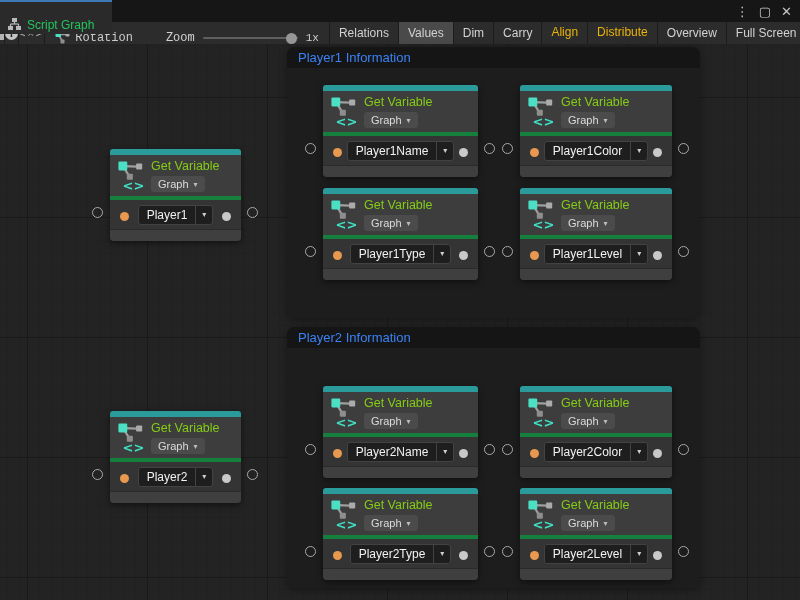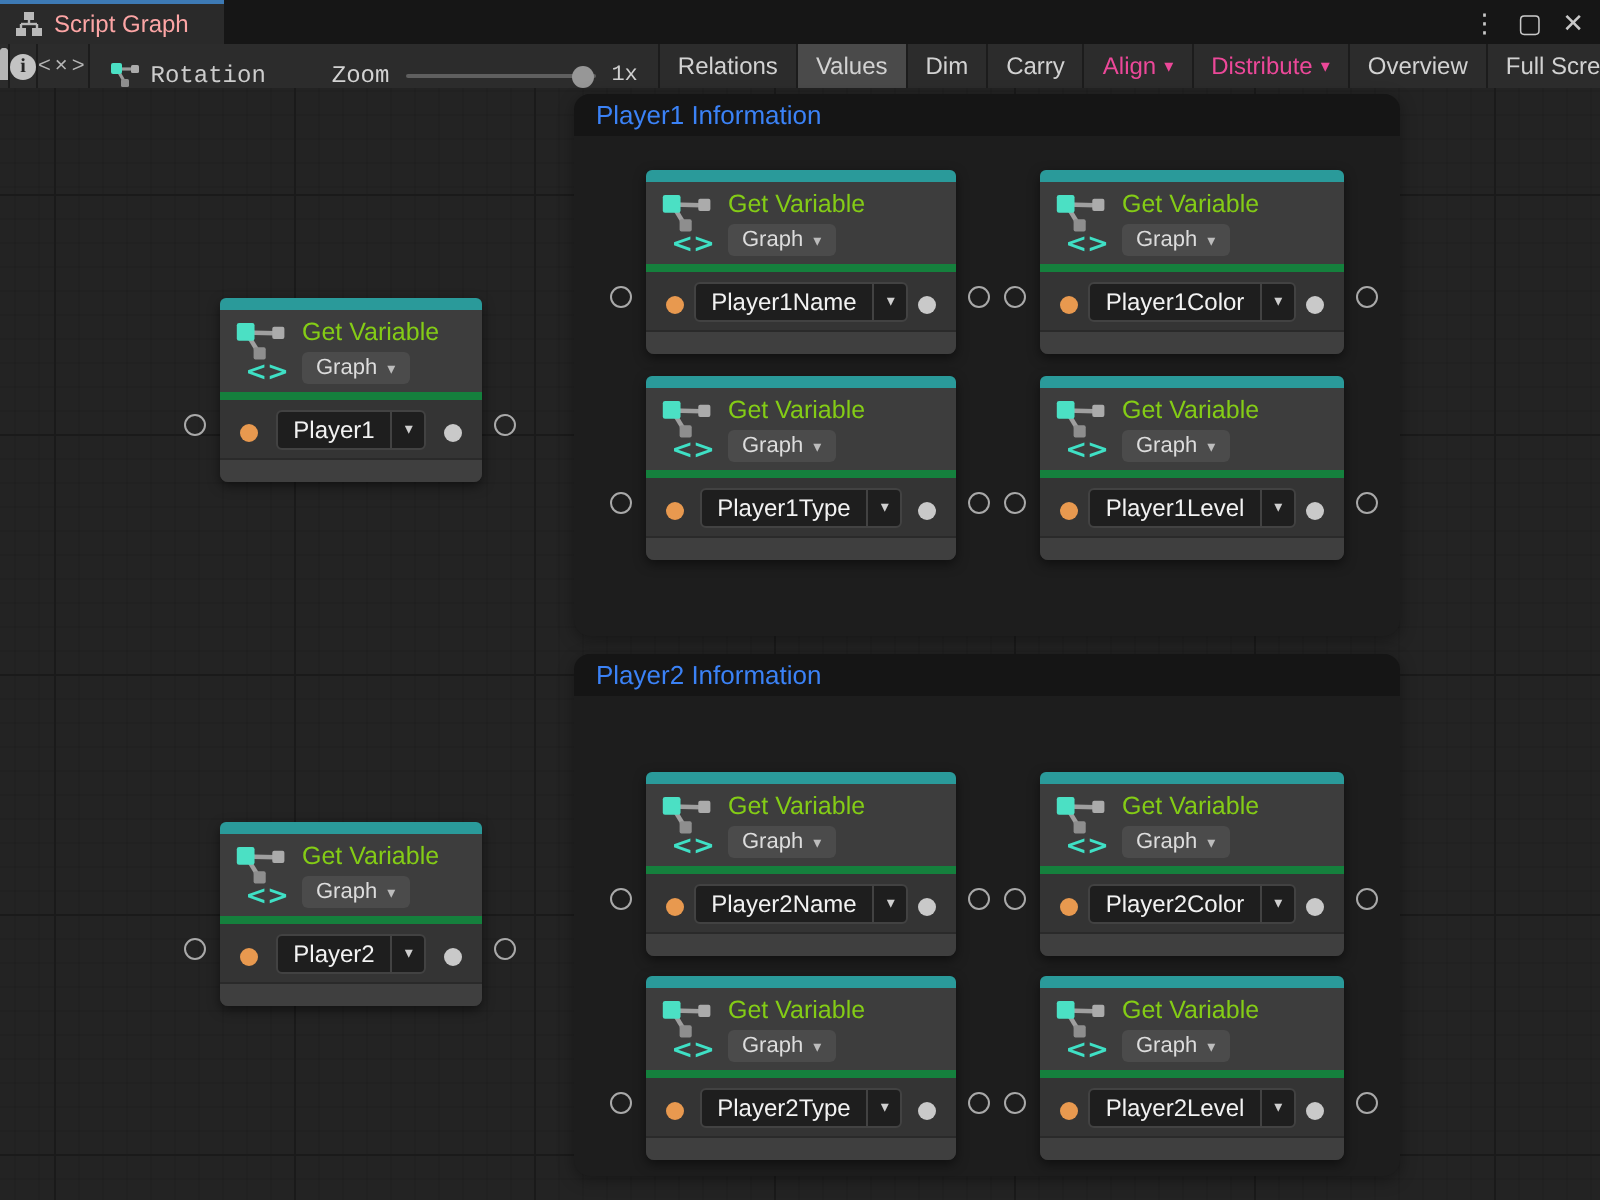--- a/index.html
+++ b/index.html
@@ -2,21 +2,21 @@
 <html><head>
 <meta charset="utf-8">
 <style>
   * { box-sizing: border-box; margin: 0; padding: 0; }
   html,body { width:800px; height:600px; }
   body { font-family:"Liberation Sans", sans-serif; background:#232323; overflow:hidden; }
   .screen { position:relative; width:800px; height:600px; background:#232323; }
 
   
   .tabbar { position:relative; height:22px; background:#161616; display:flex; align-items:stretch; }
-  .tab { width:112px; background:#2a2a2a; border-top:2px solid #3d7ab5; display:flex; align-items:center; gap:6px; padding:4px 8px; color:#fca5a5; font-size:12px; }
+  .tab { width:112px; background:#2a2a2a; border-top:2px solid #3d7ab5; display:flex; gap:6px; padding:16px 8px; color:#22c55e; font-size:12px; }
   .win-controls { margin-left:auto; display:flex; align-items:center; gap:10px; padding-right:8px; color:#c8c8c8; }
   .win-controls span { font-size:13px; line-height:1; cursor:default; }
   .wc-max { font-size:12px; }
 
   
   .toolbar { height:22px; background:#2c2c2c; display:flex; align-items:stretch; font-size:12px; color:#d2d2d2; }
   .tb-btn { display:flex; align-items:center; justify-content:center; border-right:1px solid #1c1c1c; }
   .tb-lock { width:22px; }
   .tb-info { width:25px; }
   .tb-frame { width:90px; color:#b5b5b5; letter-spacing:2px; font-size:11px; }
@@ -26,21 +26,21 @@
   .info-circle { width:13px; height:13px; border-radius:50%; background:#c3c3c3; color:#262626; font-size:10px; font-weight:bold; display:flex; align-items:center; justify-content:center; font-family:"Liberation Serif", serif; }
   .tb-mid { display:flex; align-items:center; gap:9px; padding:16px 10px;font-family:Liberation Mono, monospace; }
   .crumb { display:flex; align-items:center; gap:5px; color:#cccccc; }
   .zoom-wrap { display:flex; align-items:center; gap:8px; margin-left:24px; }
   .slider { position:relative; width:95px; height:2px; background:#5f5f5f; border-radius:1px; }
   .slider-handle { position:absolute; right:1px; top:-4.5px; width:11px; height:11px; border-radius:50%; background:#979797; }
   .zoom-val { color:#cfcfcf; font-size:11px; }
   .tb-right { margin-left:auto; display:flex; align-items:stretch; }
   .tb-right .rbtn { display:flex; align-items:center; gap:4px; padding:3px 9px; border-left:1px solid #1c1c1c; white-space:nowrap; }
   .rbtn.active { background:#4a4a4a; }
-  .rbtn.disabled { color:#ec4899; }
+  .rbtn.disabled { color:#eab308;flex-direction:column; }
   .rbtn .caret { font-size:9px; line-height:1; }
 
   
   .canvas { position:absolute; top:44px; left:0; width:800px; height:556px; background-color:#232323;
     background-image:
       repeating-linear-gradient(to right, #1a1a1a 0 1px, transparent 1px 120px),
       repeating-linear-gradient(to bottom, #1a1a1a 0 1px, transparent 1px 120px),
       repeating-linear-gradient(to right, rgba(0,0,0,0.07) 0 1px, transparent 1px 12px),
       repeating-linear-gradient(to bottom, rgba(0,0,0,0.07) 0 1px, transparent 1px 12px);
     background-position:27px 53px; }

